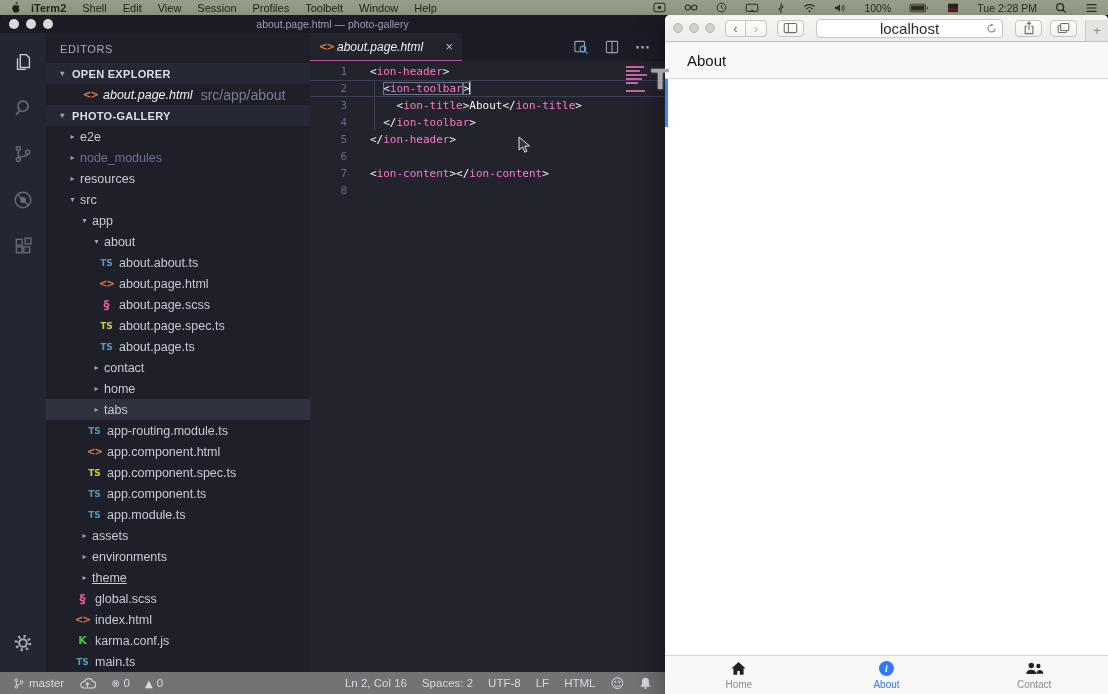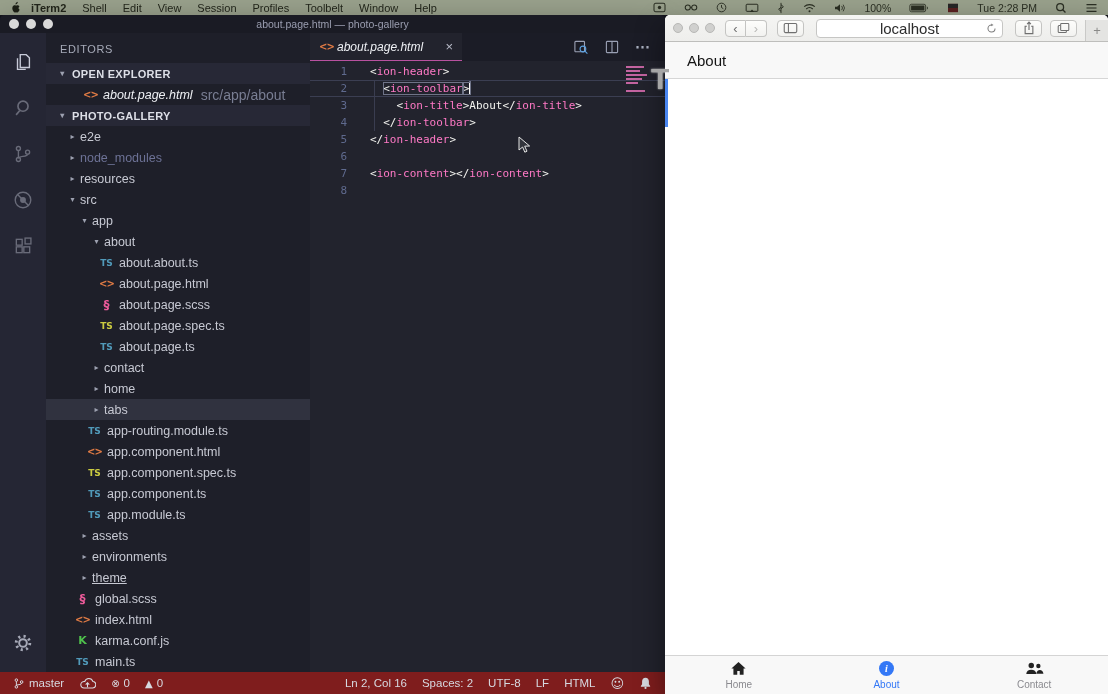--- a/index.html
+++ b/index.html
@@ -59,21 +59,21 @@
   .ln{display:inline-block;width:37px;text-align:right;color:#5f6a8e;flex:none;}
   .line-text{margin-left:23px;}
   .tok-p,.tok-txt{color:#f4f4f0;}
   .tok-tag{color:#ff79c6;}
   .tok-ws{color:#f4f4f0;}
   .match-box{outline:1px solid #6f7387;outline-offset:-1px;}
   .caret{display:inline-block;width:2px;height:13px;background:#f4f4f2;vertical-align:-2px;}
   .indent-guide{position:absolute;left:64px;top:19px;width:1px;height:51px;background:#3a3d50;}
   .minimap{position:absolute;right:9px;top:5px;width:30px;}
   .mm-bar{height:2px;margin-bottom:2px;background:#e170b6;opacity:.85;}
-  .statusbar{position:absolute;bottom:0;left:0;right:0;height:22px;background:#7f1d1d;display:flex;
+  .statusbar{position:absolute;bottom:0;left:0;right:0;height:22px;background:#737373;display:flex;
              align-items:center;color:#d7d9e0;font-size:11.5px;padding:0 13px;box-sizing:border-box;justify-content:center;}
   .sb-left{display:flex;gap:15px;align-items:center;}
   .sb-right{margin-left:auto;display:flex;gap:15px;align-items:center;}
   .sb-item{display:flex;align-items:center;gap:4px;white-space:nowrap;}
   .glyph{font-family:"DejaVu Sans",sans-serif;}
   
   .safari{position:absolute;top:15px;left:665px;width:443px;height:679px;background:#fff;
           border-radius:5px 5px 0 0;box-shadow:0 12px 30px rgba(0,0,0,.45);z-index:20;}
   .sf-toolbar{height:27px;background:linear-gradient(#f5f5f3,#eeeeec);border-bottom:1px solid #bebebc;
               border-radius:5px 5px 0 0;display:flex;align-items:center;padding:0 8px;box-sizing:border-box;color:#6f6f6f;}

